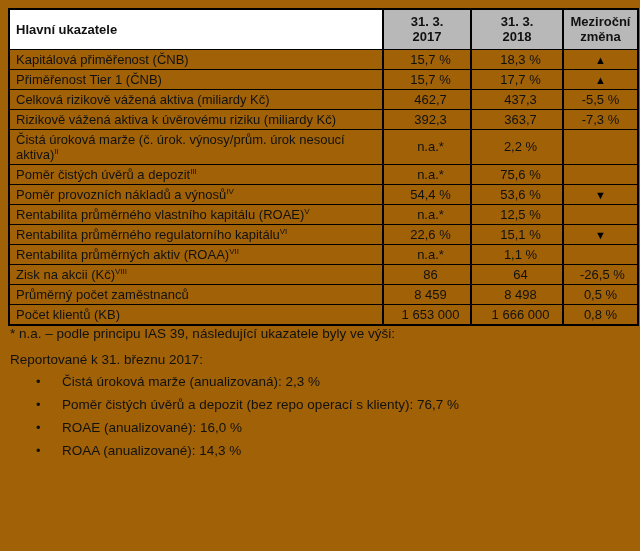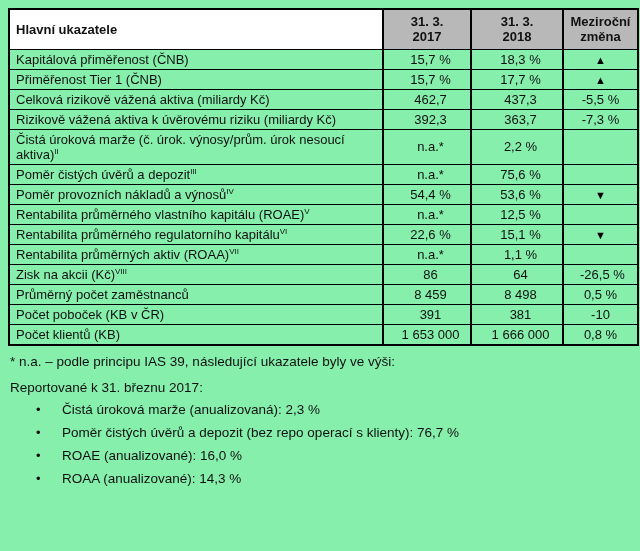--- a/index.html
+++ b/index.html
@@ -12,21 +12,21 @@
   body {
     width: 640px; height: 551px;
     font-family: "Liberation Sans", "DejaVu Sans", sans-serif;
     color: var(--text);
     overflow: hidden;
   }
   .page {
     width: 640px; height: 551px;
     padding: 8px 6px 0 8px;
     position: relative;
-    background: #86efac;
+    background: #a16207;
   }
   table.indicators {
     border-collapse: collapse;
     width: 629px;
     table-layout: fixed;
     border: 2px solid var(--border);
   }
   table.indicators th,
   table.indicators td {
     border: 1px solid var(--border);
@@ -80,21 +80,21 @@
     font-size: 8px;
     line-height: 0;
     vertical-align: super;
   }
   .tri {
     font-size: 11px;
     line-height: 11px;
     color: #000;
   }
   .footnotes {
-    margin-top: 8px;
+    margin-top: 0;
     padding-left: 2px;
     font-size: 13.5px;
     color: var(--text);
   }
   .footnotes .na-note { margin-bottom: 10px; line-height: 16px; }
   .footnotes .reported { margin-bottom: 6px; line-height: 16px; }
   ul.bullet-list {
     list-style: none;
     margin-left: 26px;
   }
@@ -201,26 +201,20 @@
           <td class="num">64</td>
           <td class="change">-26,5 %</td>
         </tr>
         <tr>
           <td class="label">Průměrný počet zaměstnanců</td>
           <td class="num">8 459</td>
           <td class="num">8 498</td>
           <td class="change">0,5 %</td>
         </tr>
         <tr>
-          <td class="label">Počet poboček (KB v ČR)</td>
-          <td class="num">391</td>
-          <td class="num">381</td>
-          <td class="change">-10</td>
-        </tr>
-        <tr>
           <td class="label">Počet klientů (KB)</td>
           <td class="num">1 653 000</td>
           <td class="num">1 666 000</td>
           <td class="change">0,8 %</td>
         </tr>
       </tbody>
   </table>
 
   <div class="footnotes">
     <div class="na-note">* n.a. – podle principu IAS 39, následující ukazatele byly ve výši:</div>

